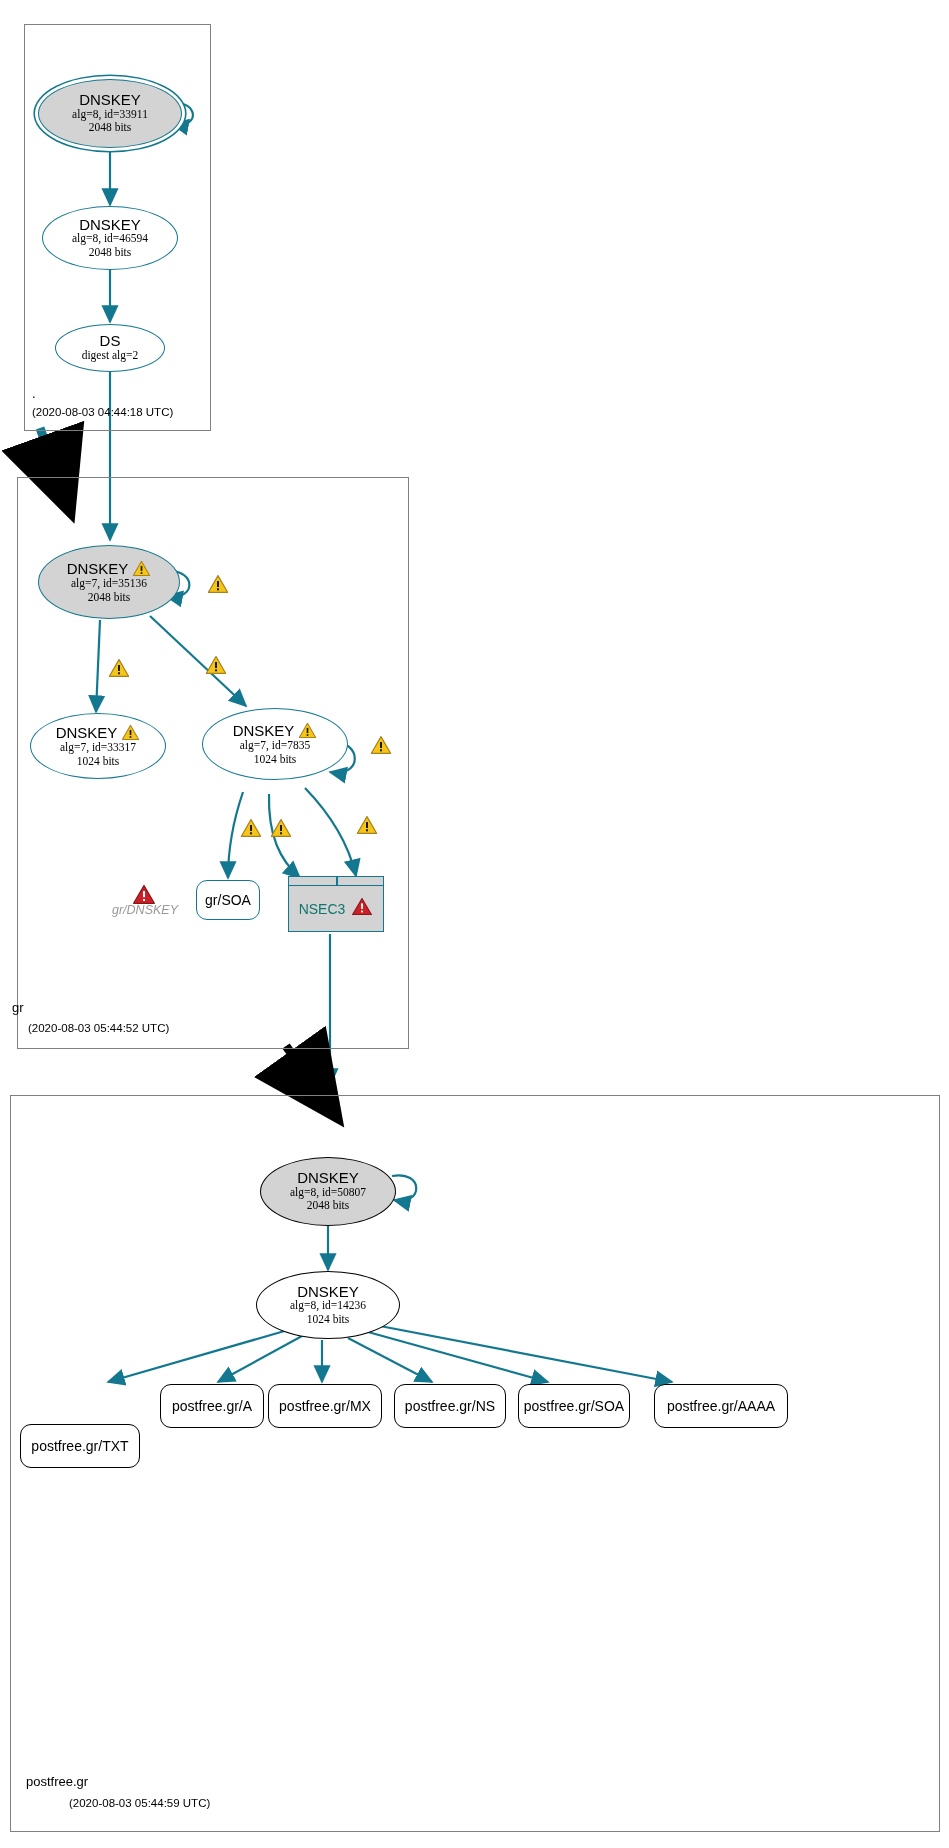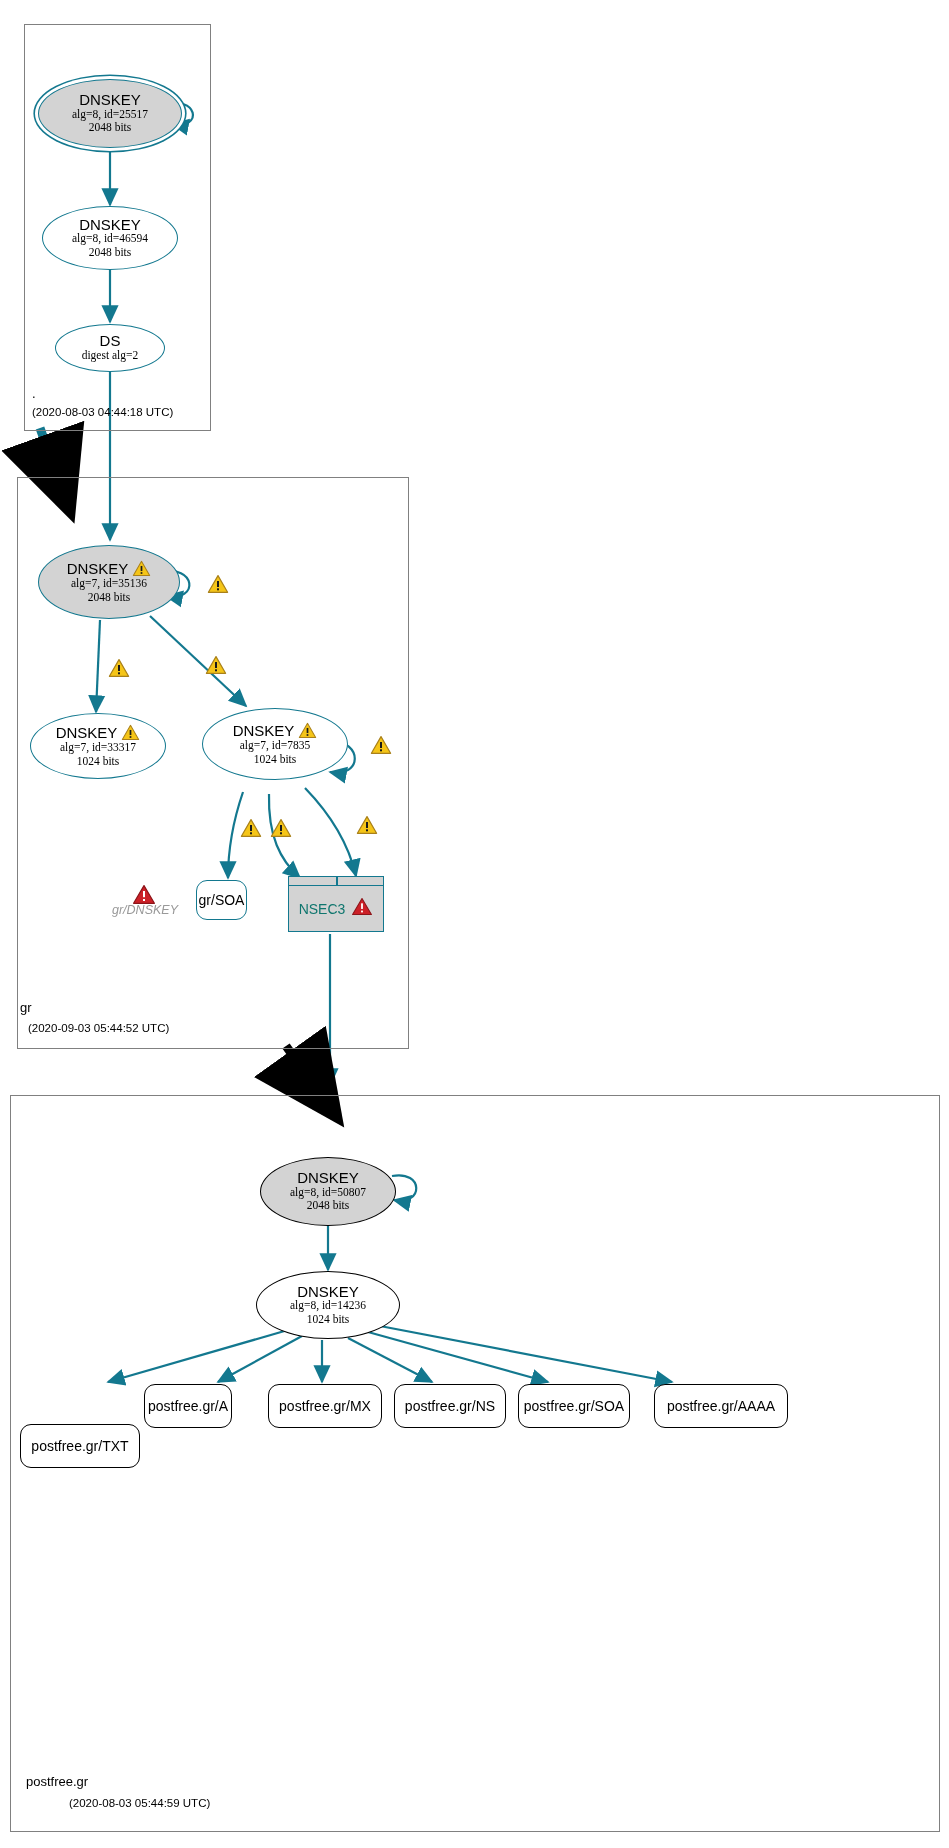--- a/index.html
+++ b/index.html
@@ -104,38 +104,38 @@
     <path d="M368,1332 L548,1382" stroke="#13788f" stroke-width="2.2" fill="none" marker-end="url(#ar)"></path>
     <path d="M380,1326 L672,1382" stroke="#13788f" stroke-width="2.2" fill="none" marker-end="url(#ar)"></path>
   </svg>
 
   <div class="zone" style="left:24px;top:24px;width:185px;height:405px;"></div>
   <div class="zone-label" style="left:32px;top:386px;">.</div>
   <div class="zone-time" style="left:32px;top:406px;">(2020-08-03 04:44:18 UTC)</div>
 
   <div class="node ell filled sep" style="left:38px;top:79px;width:144px;height:69px;">
     <div class="n-title">DNSKEY</div>
-    <div class="n-sub">alg=8, id=25517</div>
+    <div class="n-sub">alg=8, id=33911</div>
     <div class="n-sub">2048 bits</div>
   </div>
 
   <div class="node ell" style="left:42px;top:206px;width:136px;height:64px;">
     <div class="n-title">DNSKEY</div>
     <div class="n-sub">alg=8, id=46594</div>
     <div class="n-sub">2048 bits</div>
   </div>
 
   <div class="node ell" style="left:55px;top:324px;width:110px;height:48px;">
     <div class="n-title">DS</div>
     <div class="n-sub">digest alg=2</div>
   </div>
 
   <div class="zone" style="left:17px;top:477px;width:390px;height:570px;"></div>
-  <div class="zone-label" style="left:20px;top:1000px;">gr</div>
-  <div class="zone-time" style="left:28px;top:1022px;">(2020-09-03 05:44:52 UTC)</div>
+  <div class="zone-label" style="left:12px;top:1000px;">gr</div>
+  <div class="zone-time" style="left:28px;top:1022px;">(2020-08-03 05:44:52 UTC)</div>
 
   <div class="node ell filled" style="left:38px;top:545px;width:142px;height:74px;">
     <div class="n-row">
       <span class="n-title">DNSKEY</span>
       <span class="warn inline">
         <svg viewBox="0 0 22 20" width="19" height="17">
           <path d="M11 1.6 L20.6 18.3 L1.4 18.3 Z" fill="#f5c518" stroke="#a9801a" stroke-width="1.2" stroke-linejoin="round"></path>
           <rect x="10" y="7" width="2" height="6" fill="#1a1a1a"></rect>
           <rect x="10" y="14.3" width="2" height="2" fill="#1a1a1a"></rect>
         </svg>
@@ -231,21 +231,21 @@
 
   <div class="err" style="left:132px;top:884px;">
     <svg viewBox="0 0 24 21" width="24" height="21">
       <path d="M12 1.6 L22.4 19.3 L1.6 19.3 Z" fill="#cc2027" stroke="#8d1419" stroke-width="1.2" stroke-linejoin="round"></path>
       <rect x="11" y="7" width="2" height="6.2" fill="#ffffff"></rect>
       <rect x="11" y="15" width="2" height="2" fill="#ffffff"></rect>
     </svg>
   </div>
   <div class="errlabel" style="left:112px;top:903px;">gr/DNSKEY</div>
 
-  <div class="rr" style="left:196px;top:880px;width:51px;height:40px;">
+  <div class="rr" style="left:196px;top:880px;width:64px;height:40px;">
     <span>gr/SOA</span>
   </div>
 
   <div class="nsec3" style="left:288px;top:876px;width:96px;height:56px;">
     <div class="cap"></div>
     <div class="divider"></div>
     <div class="body">
       <span class="lbl">NSEC3</span>
       <span>
         <svg viewBox="0 0 24 21" width="22" height="19">
@@ -269,21 +269,21 @@
 
   <div class="node ell blackline" style="left:256px;top:1271px;width:144px;height:68px;">
     <div class="n-title">DNSKEY</div>
     <div class="n-sub">alg=8, id=14236</div>
     <div class="n-sub">1024 bits</div>
   </div>
 
   <div class="rr black" style="left:20px;top:1424px;width:120px;height:44px;">
     <span>postfree.gr/TXT</span>
   </div>
-  <div class="rr black" style="left:144px;top:1384px;width:88px;height:44px;">
+  <div class="rr black" style="left:160px;top:1384px;width:104px;height:44px;">
     <span>postfree.gr/A</span>
   </div>
   <div class="rr black" style="left:268px;top:1384px;width:114px;height:44px;">
     <span>postfree.gr/MX</span>
   </div>
   <div class="rr black" style="left:394px;top:1384px;width:112px;height:44px;">
     <span>postfree.gr/NS</span>
   </div>
   <div class="rr black" style="left:518px;top:1384px;width:112px;height:44px;">
     <span>postfree.gr/SOA</span>

